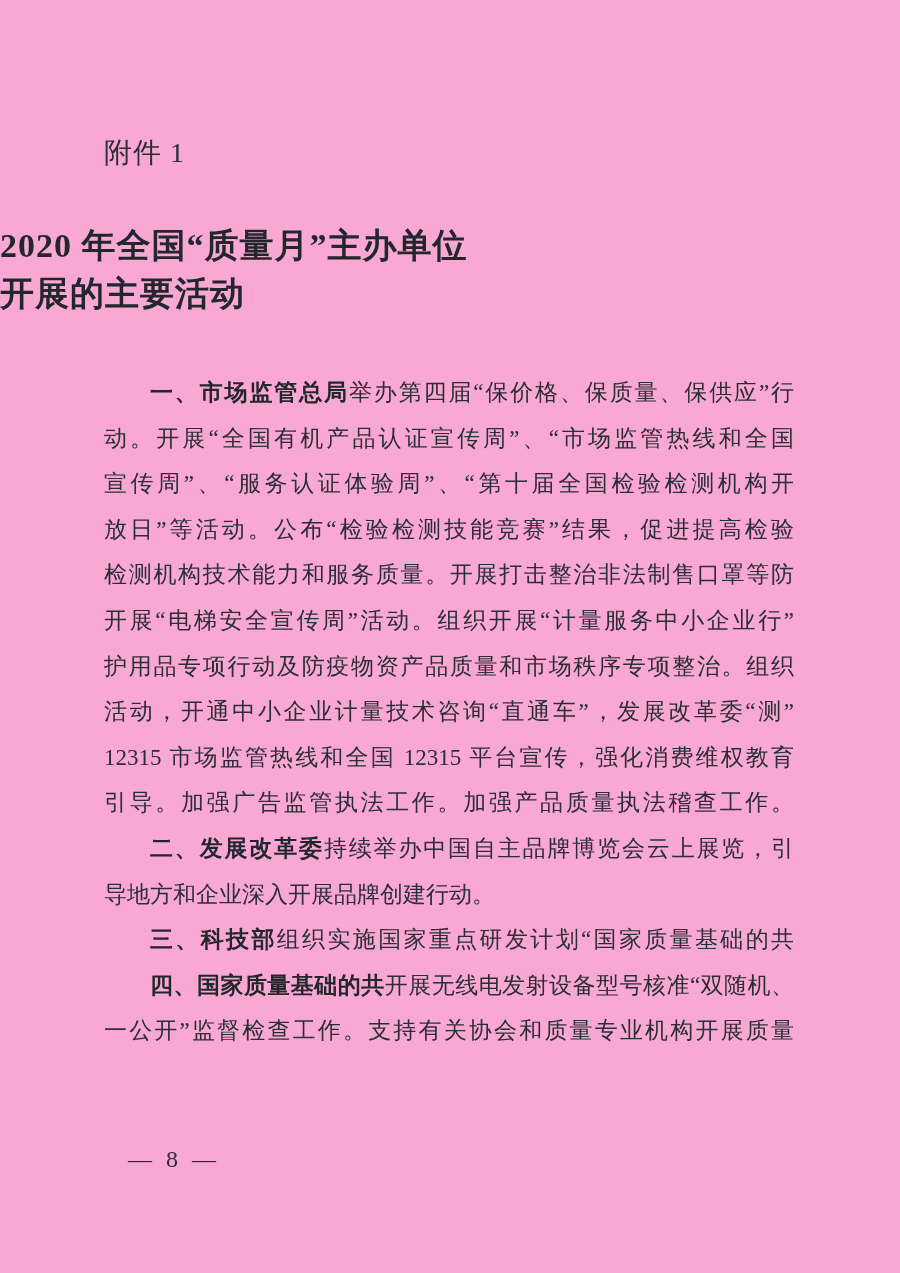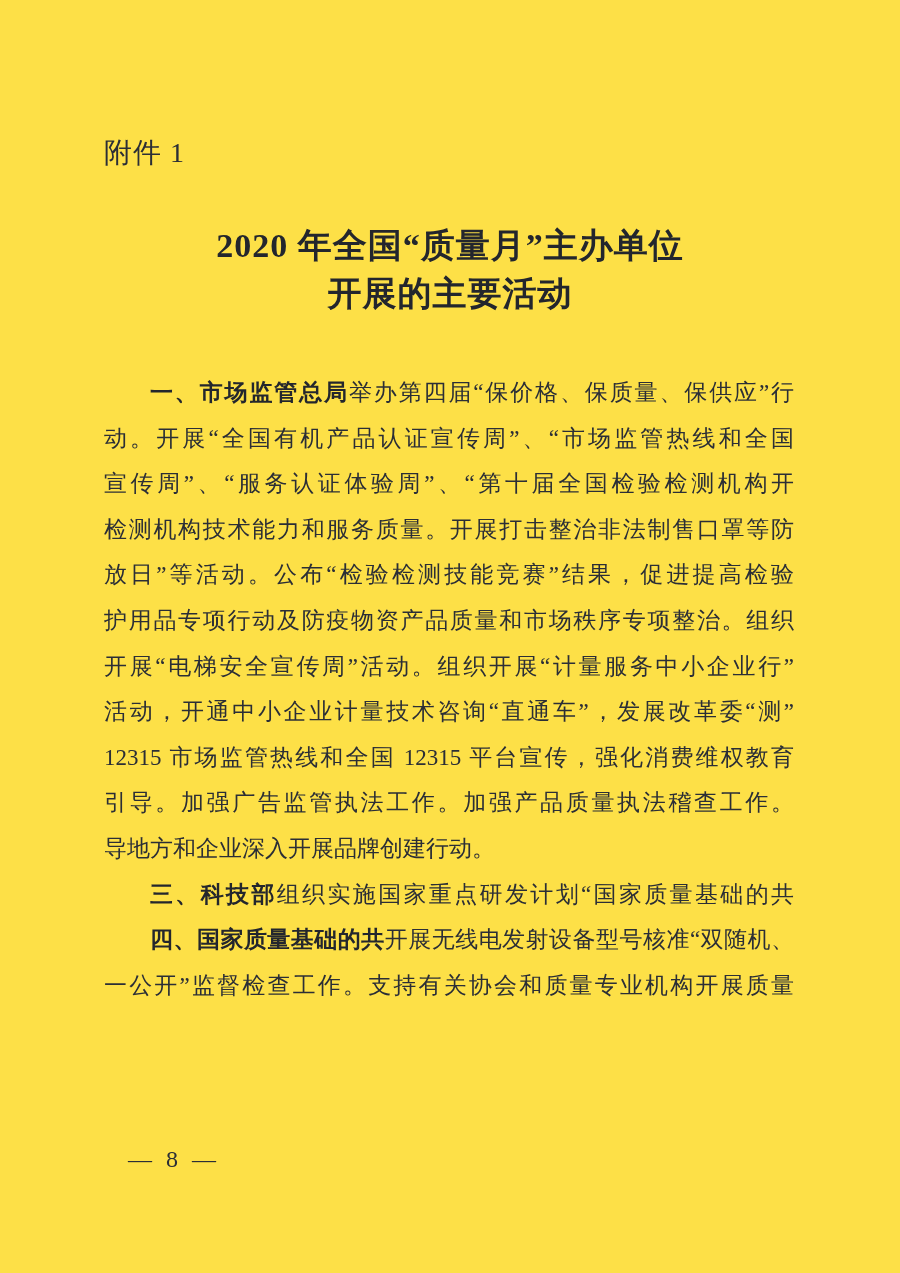--- a/index.html
+++ b/index.html
@@ -4,39 +4,38 @@
 <style>
   html, body {
     margin: 0;
     padding: 0;
     background: #ffffff;
   }
   .page {
     position: relative;
     width: 900px;
     height: 1273px;
-    background: #fde047;
+    background: #f9a8d4;
     overflow: hidden;
     font-family: "Liberation Serif", "DejaVu Serif", serif;
     color: #2b2e36;
   }
   .attachment-label {
     position: absolute;
     left: 104px;
     top: 134px;
     font-size: 28px;
     letter-spacing: 1px;
     color: #2b2e36;
   }
   .doc-title {
     position: absolute;
     left: 0;
     top: 222px;
     width: 100%;
-    text-align: center;
     font-weight: 700;
     color: #23262d;
     font-size: 34px;
     line-height: 48px;
     letter-spacing: 1px;
   }
   .doc-body {
     position: absolute;
     left: 104px;
     top: 370px;
@@ -83,27 +82,28 @@
 
   <div class="doc-title">
     <div>2020 年全国“质量月”主办单位</div>
     <div>开展的主要活动</div>
   </div>
 
   <div class="doc-body">
       <div class="line indent"><span class="seg-bold">一、市场监管总局</span><span class="seg-regular">举办第四届“保价格、保质量、保供应”行</span></div>
       <div class="line"><span class="seg-regular">动。开展“全国有机产品认证宣传周”、“市场监管热线和全国</span></div>
       <div class="line"><span class="seg-regular">宣传周”、“服务认证体验周”、“第十届全国检验检测机构开</span></div>
+      <div class="line"><span class="seg-regular">放日”等活动。公布“检验检测技能竞赛”结果，促进提高检验</span></div>
       <div class="line"><span class="seg-regular">检测机构技术能力和服务质量。开展打击整治非法制售口罩等防</span></div>
-      <div class="line"><span class="seg-regular">放日”等活动。公布“检验检测技能竞赛”结果，促进提高检验</span></div>
+      <div class="line"><span class="seg-regular">开展“电梯安全宣传周”活动。组织开展“计量服务中小企业行”</span></div>
       <div class="line"><span class="seg-regular">护用品专项行动及防疫物资产品质量和市场秩序专项整治。组织</span></div>
-      <div class="line"><span class="seg-regular">开展“电梯安全宣传周”活动。组织开展“计量服务中小企业行”</span></div>
       <div class="line"><span class="seg-regular">活动，开通中小企业计量技术咨询“直通车”，发展改革委“测”</span></div>
       <div class="line"><span class="seg-regular">12315 市场监管热线和全国 12315 平台宣传，强化消费维权教育</span></div>
       <div class="line"><span class="seg-regular">引导。加强广告监管执法工作。加强产品质量执法稽查工作。</span></div>
+      <div class="line indent"><span class="seg-bold">二、发展改革委</span><span class="seg-regular">持续举办中国自主品牌博览会云上展览，引</span></div>
       <div class="line last"><span class="seg-regular">导地方和企业深入开展品牌创建行动。</span></div>
       <div class="line indent"><span class="seg-bold">三、科技部</span><span class="seg-regular">组织实施国家重点研发计划“国家质量基础的共</span></div>
       <div class="line indent"><span class="seg-bold">四、国家质量基础的共</span><span class="seg-regular">开展无线电发射设备型号核准“双随机、</span></div>
       <div class="line"><span class="seg-regular">一公开”监督检查工作。支持有关协会和质量专业机构开展质量</span></div>
     </div>
 
   <div class="page-number">— 8 —</div>
 
 </div>
 

